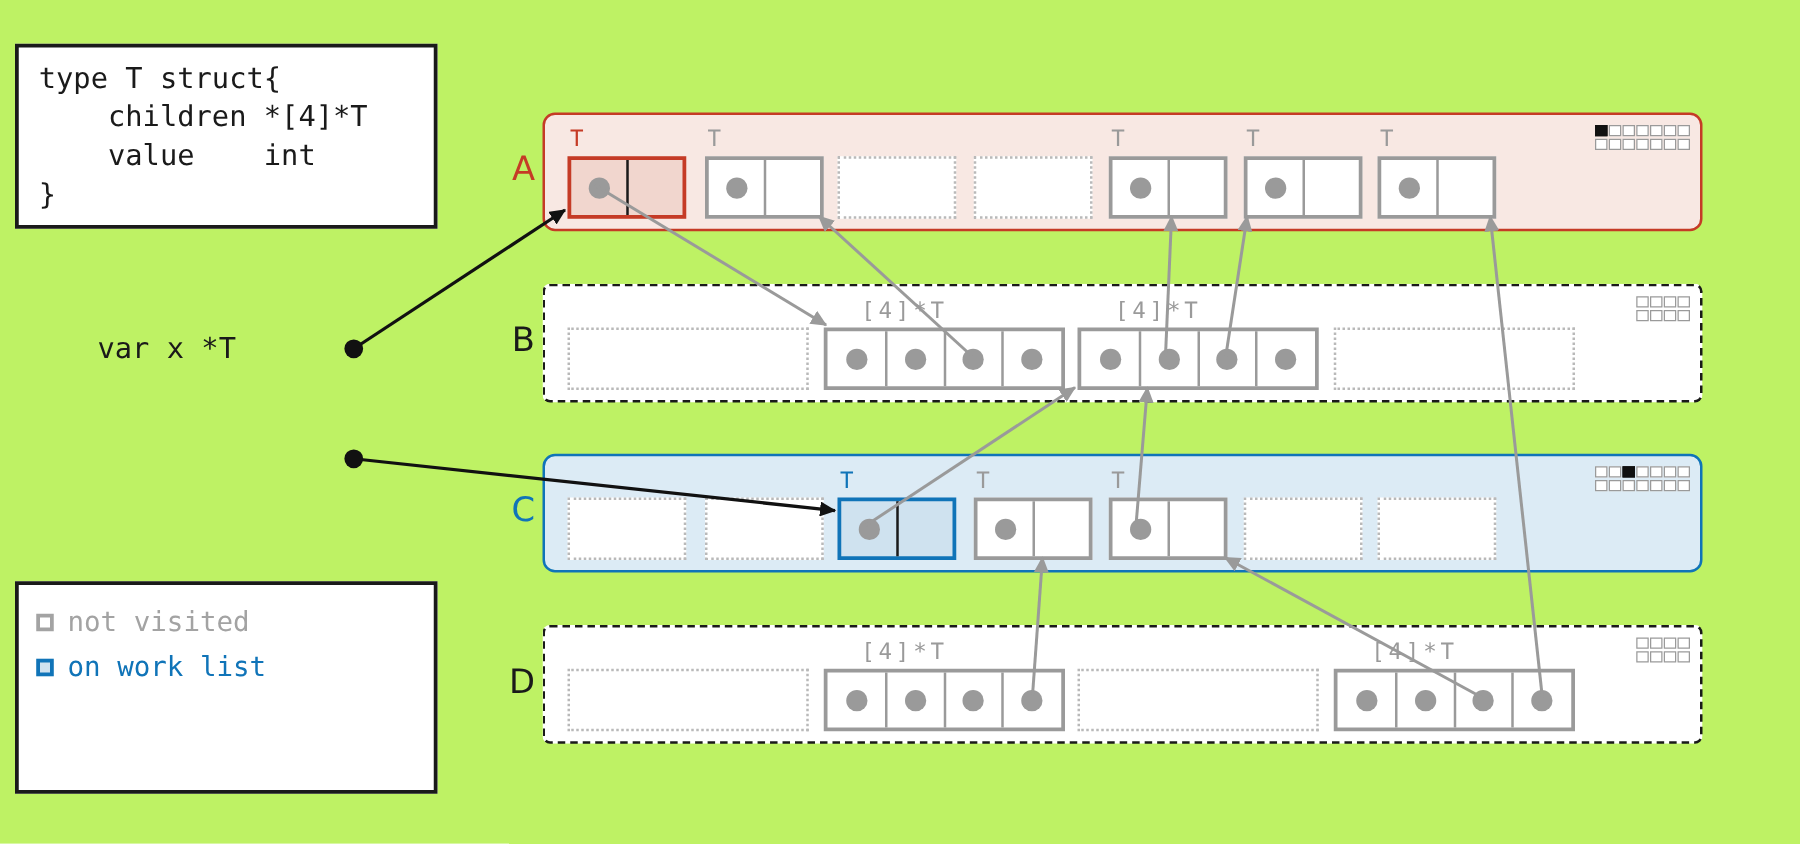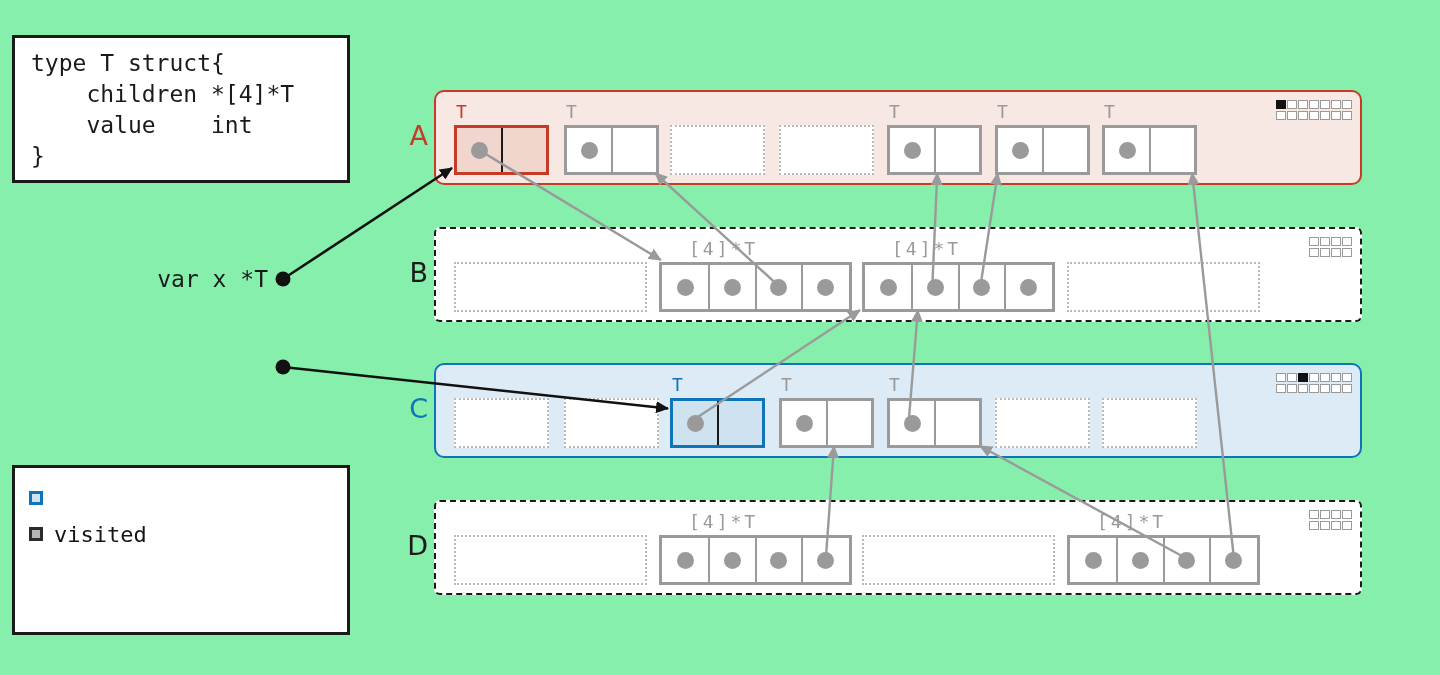--- a/index.html
+++ b/index.html
@@ -1,21 +1,21 @@
 <!DOCTYPE html>
 <html><head>
 <meta charset="utf-8">
 <style>
   html,body{margin:0;padding:0;background:#ffffff;}
-  #stage{position:relative;width:1440px;height:675px;background:#86efac;overflow:hidden;
+  #stage{position:relative;width:1440px;height:675px;background:#bef264;overflow:hidden;
          font-family:"DejaVu Sans Mono",monospace;}
   .panel{position:absolute;box-sizing:border-box;border:3px solid #1a1a1a;background:#fff;}
   #code-box{left:12px;top:35px;width:338px;height:148px;padding:10px 0 0 16px;}
   #code-box pre{margin:0;font-size:23px;line-height:31px;color:#1a1a1a;font-family:"DejaVu Sans Mono",monospace;}
-  .var-label{position:absolute;width:190px;text-align:right;font-size:23px;color:#1a1a1a;}
+  .var-label{position:absolute;width:190px;font-size:23px;color:#1a1a1a;}
   #legend{left:12px;top:465px;width:338px;height:170px;padding:12px 0 0 14px;}
   .lg-row{display:flex;align-items:center;height:36px;font-size:22px;}
   .sw{display:inline-block;width:14px;height:14px;box-sizing:border-box;margin-right:11px;flex:0 0 14px;}
   .lg-notvisited{color:#a3a3a3}.lg-notvisited .sw{border:3px solid #a3a3a3;background:#fff;}
   .lg-worklist{color:#1074b8}.lg-worklist .sw{border:3px solid #1074b8;background:#cfe2ef;}
   .lg-active{color:#c53b26}.lg-active .sw{border:3px solid #c53b26;background:#f1d6ce;}
   .lg-visited{color:#141414}.lg-visited .sw{border:3px solid #2b2b2b;background:#b5b5b5;}
   .band{position:absolute;box-sizing:border-box;}
   .band-active{background:#f8e8e3;border:2px solid #c53b26;border-radius:10px;}
   .band-worklist{background:#dcebf5;border:2px solid #1074b8;border-radius:10px;}
@@ -47,26 +47,27 @@
   <div id="code-box" class="panel">
     <pre id="code-pre">type T struct{
     children *[4]*T
     value    int
 }</pre>
   </div>
 
   <div class="var-label" style="left:78px;top:266px;">var x *T</div>
 
   <div id="legend" class="panel">
+    <div class="lg-row lg-notvisited">
+      <span class="sw"></span>
+      <span>not visited</span>
+    </div>
     <div class="lg-row lg-worklist">
       <span class="sw"></span>
-    </div>
-    <div class="lg-row lg-visited">
-      <span class="sw"></span>
-      <span>visited</span>
+      <span>on work list</span>
     </div>
   </div>
 
   <div id="spans-layer">
       <div class="band band-active" style="left: 434px; top: 90px; width: 928px; height: 95px;">
         <div class="obj active" style="left: 18px; top: 33px; width: 95px; height: 50px;">
           <div class="divider dark" style="left: calc(50% - 1px);"></div>
           <div class="dot" style="left: calc(25% - 8.5px); top: calc(50% - 8.5px);"></div>
         </div>
         <div class="type-label tl-active" style="left: 20px; top: 9px;">T</div>

